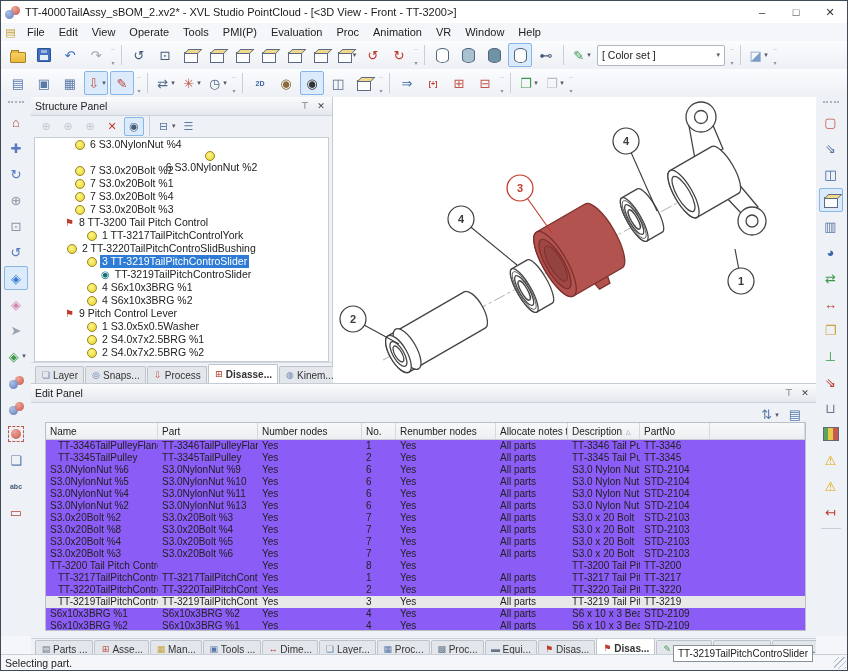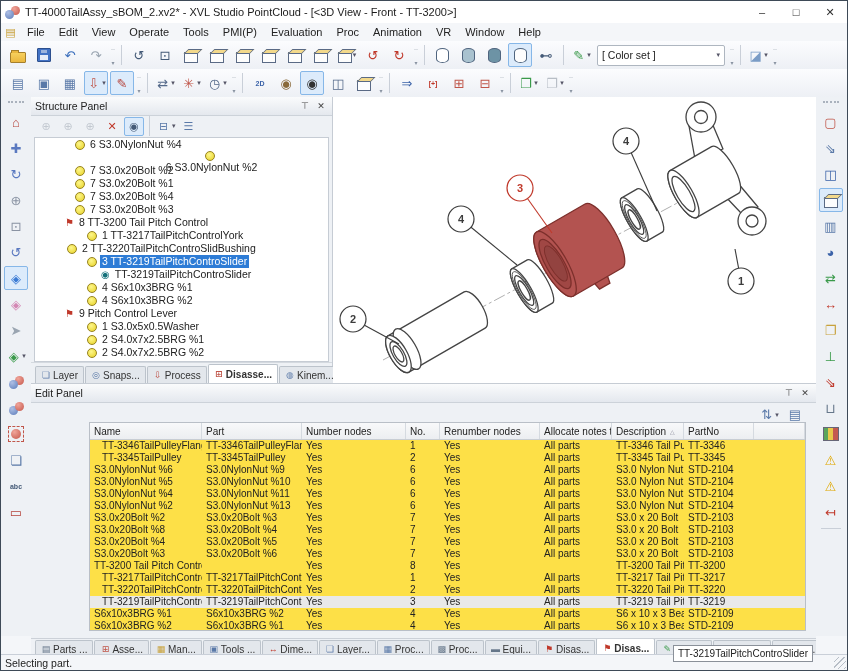--- a/index.html
+++ b/index.html
@@ -66,21 +66,21 @@
   .minitabs{position:absolute;left:0;right:0;bottom:0;height:20px;display:flex;align-items:flex-end;padding-left:4px;background:#eef1f5;border-top:1px solid #d4d9df;}
   .minitab{display:inline-flex;align-items:center;gap:2px;font-size:10px;height:16px;padding:0 5px;border:1px solid #bcc3cb;border-bottom:none;border-radius:2px 2px 0 0;background:#e3e7ec;margin-right:1px;color:#333;white-space:nowrap;}
   .minitab.active{background:#fff;height:18px;font-weight:bold;}
   .minitab .ic{font-size:9px;min-width:10px;line-height:10px;}
   
   #viewport{position:absolute;left:332px;top:96px;width:483px;height:286px;background:#fff;}
   
   #edit-panel{position:absolute;left:30px;top:382px;width:785px;height:255px;background:#eef1f5;box-sizing:border-box;border-top:1px solid #c6ccd4;}
   #edit-tools{position:absolute;right:8px;top:21px;display:flex;}
   #edit-tools .tbtn{height:17px;}
-  #table{position:absolute;left:14px;right:10px;top:38px;bottom:7px;background:#fde047;border:1px solid #b9bfc7;overflow:hidden;font-size:10px;margin-left:44px;}
+  #table{position:absolute;left:14px;right:10px;top:38px;bottom:7px;background:#8b5cf6;border:1px solid #b9bfc7;overflow:hidden;font-size:10px;}
   .thead{display:flex;height:16px;background:linear-gradient(#f8f9fa,#eceef1);border-bottom:1px solid #c8cdd3;}
   .th{border-right:1px solid #d5dae0;padding:0 4px;display:flex;align-items:center;box-sizing:border-box;white-space:nowrap;overflow:hidden;color:#222;}
   .th .sortmark{font-size:6px;color:#889;margin-left:4px;}
   .tr{display:flex;height:12px;line-height:12px;white-space:nowrap;}
   .tr.hl{background:#e9e9e9;}
   .td{padding:0 4px;box-sizing:border-box;overflow:hidden;}
   
   #bottom-tabs{position:absolute;left:30px;top:637px;width:785px;height:19px;background:#eef1f5;border-top:1px solid #ccd1d8;display:flex;align-items:flex-end;padding-left:4px;box-sizing:border-box;overflow:hidden;}
   
   #statusbar{position:absolute;left:0;right:0;bottom:0;height:15px;background:#f4f6f9;border-top:1px solid #c9cfd8;display:flex;align-items:center;font-size:10.5px;}

